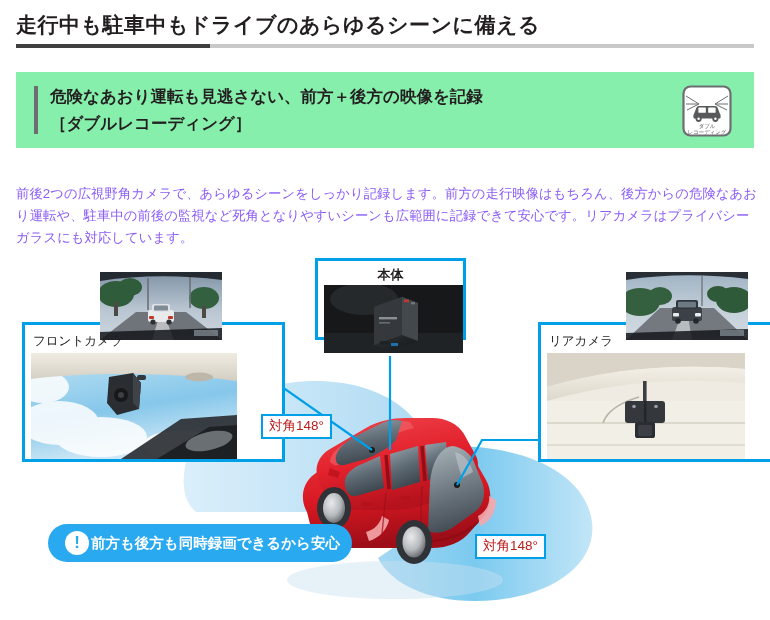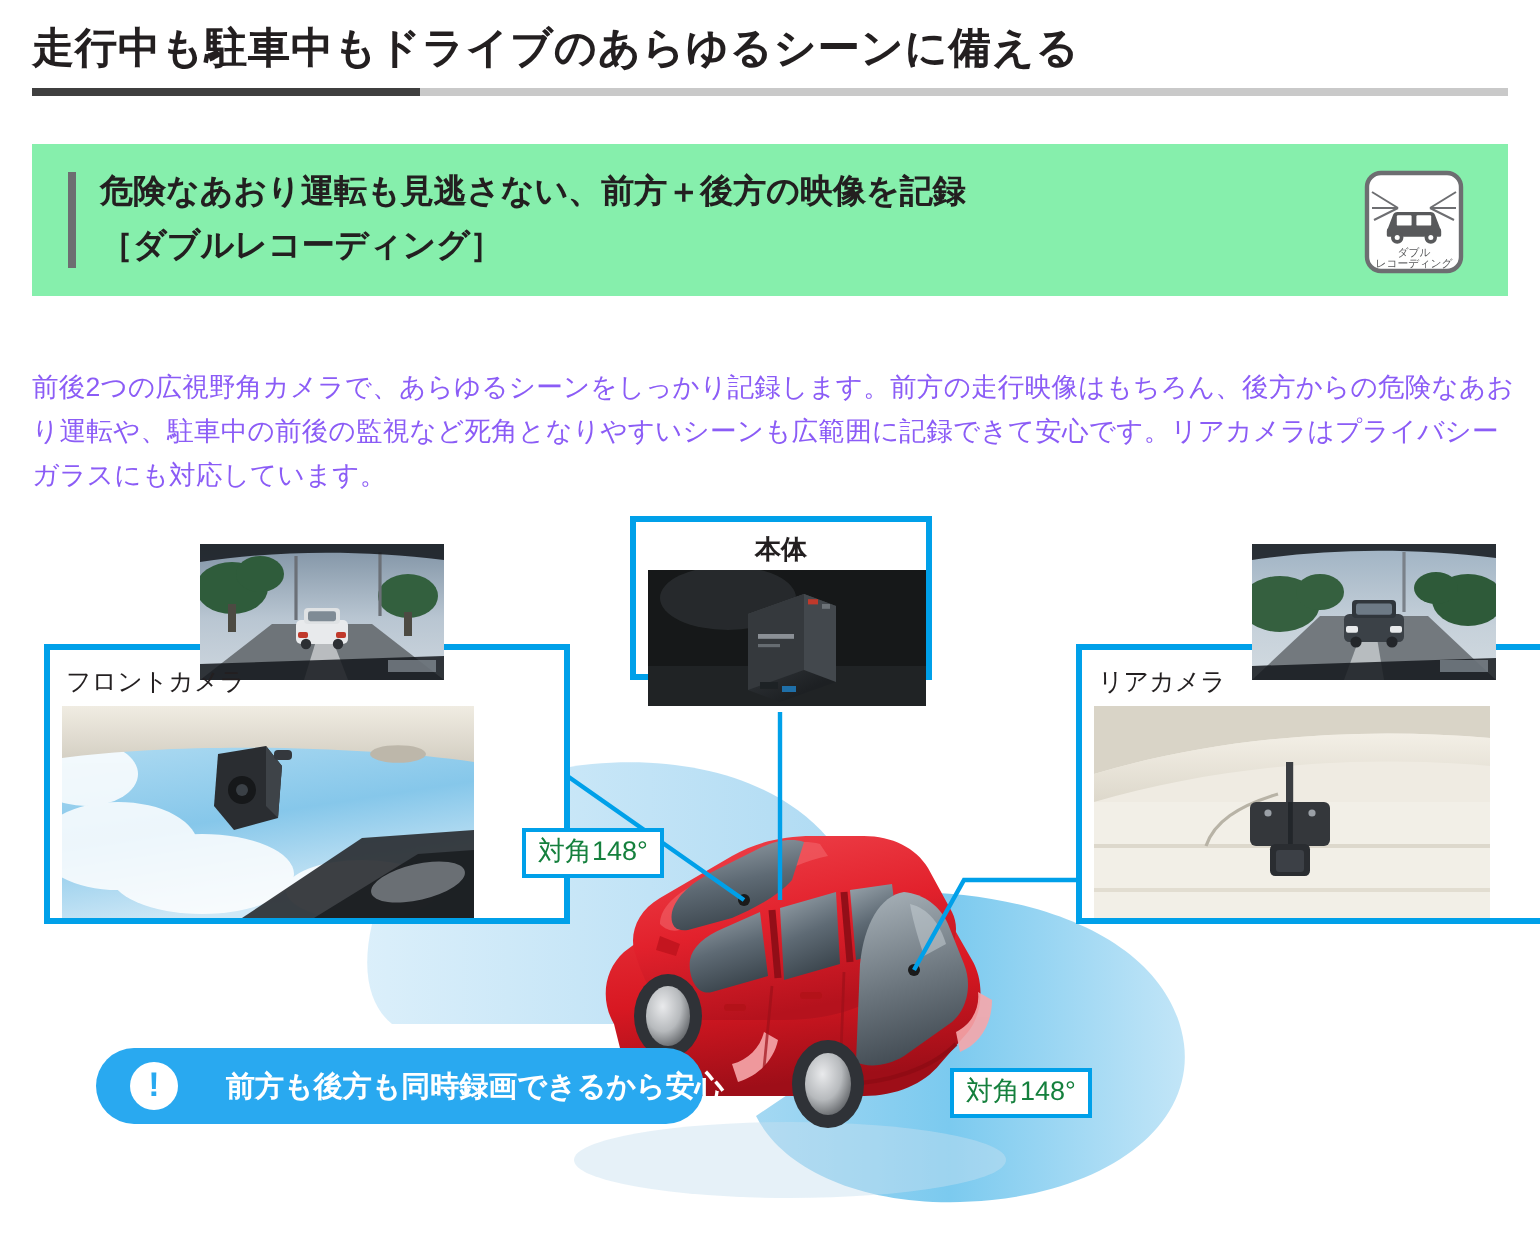--- a/index.html
+++ b/index.html
@@ -212,21 +212,21 @@
     height: 68px;
   }
 
   
   .angle-tag {
     position: absolute;
     box-sizing: border-box;
     border: 2px solid #00a0e9;
     background: #ffffff;
     font-size: 13.5px;
-    color: #15803d;
+    color: #b91c1c;
     padding: 2px 6px 3px 6px;
     white-space: nowrap;
     line-height: 16px;
   }
   .angle-front { left: 261px; top: 164px; }
   .angle-rear  { left: 475px; top: 284px; }
 
   
   .info-pill {
     position: absolute;
@@ -249,21 +249,21 @@
     font-size: 17px;
     line-height: 24px;
     text-align: center;
     margin-left: 17px;
     flex: 0 0 auto;
   }
   .pill-text {
     color: #ffffff;
     font-size: 14.5px;
     font-weight: bold;
-    margin-left: 24px;
+    margin-left: 2px;
     white-space: nowrap;
   }
 </style>
 </head>
 <body>
 
 <div class="page-header">
   <div class="page-title">走行中も駐車中もドライブのあらゆるシーンに備える</div>
   <div class="title-rule"></div>
 </div>

